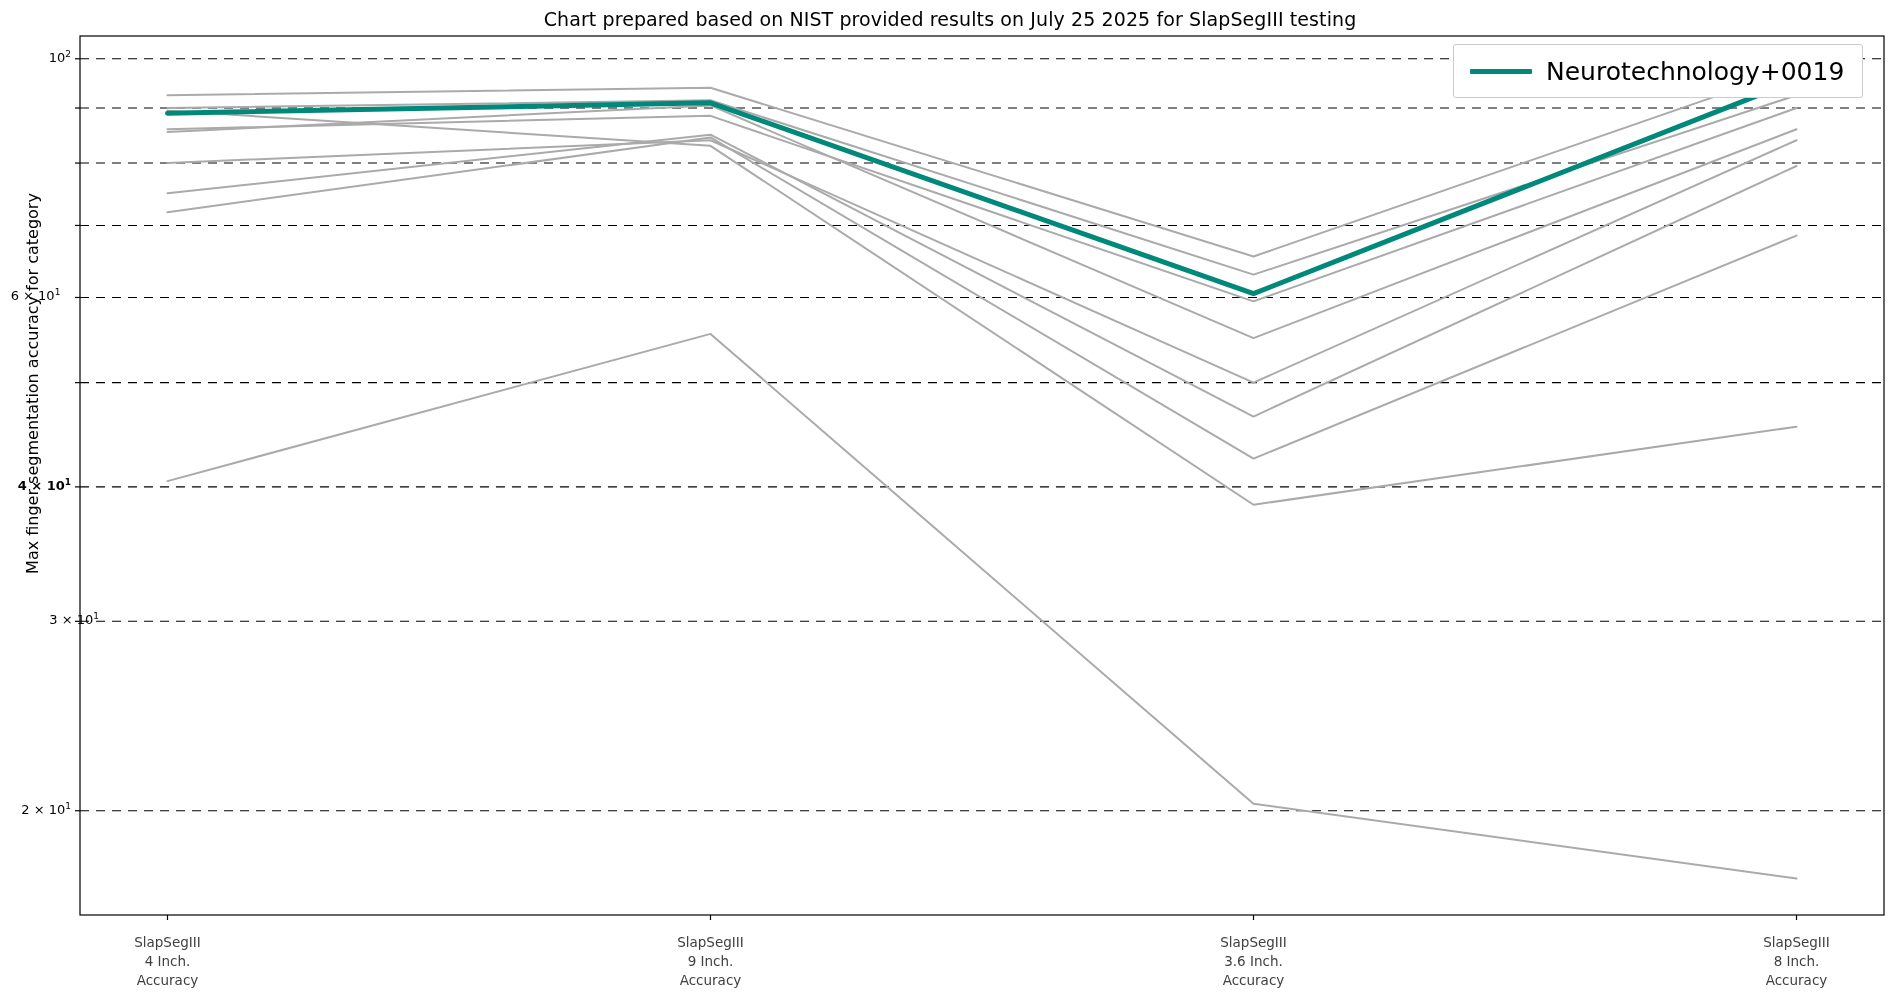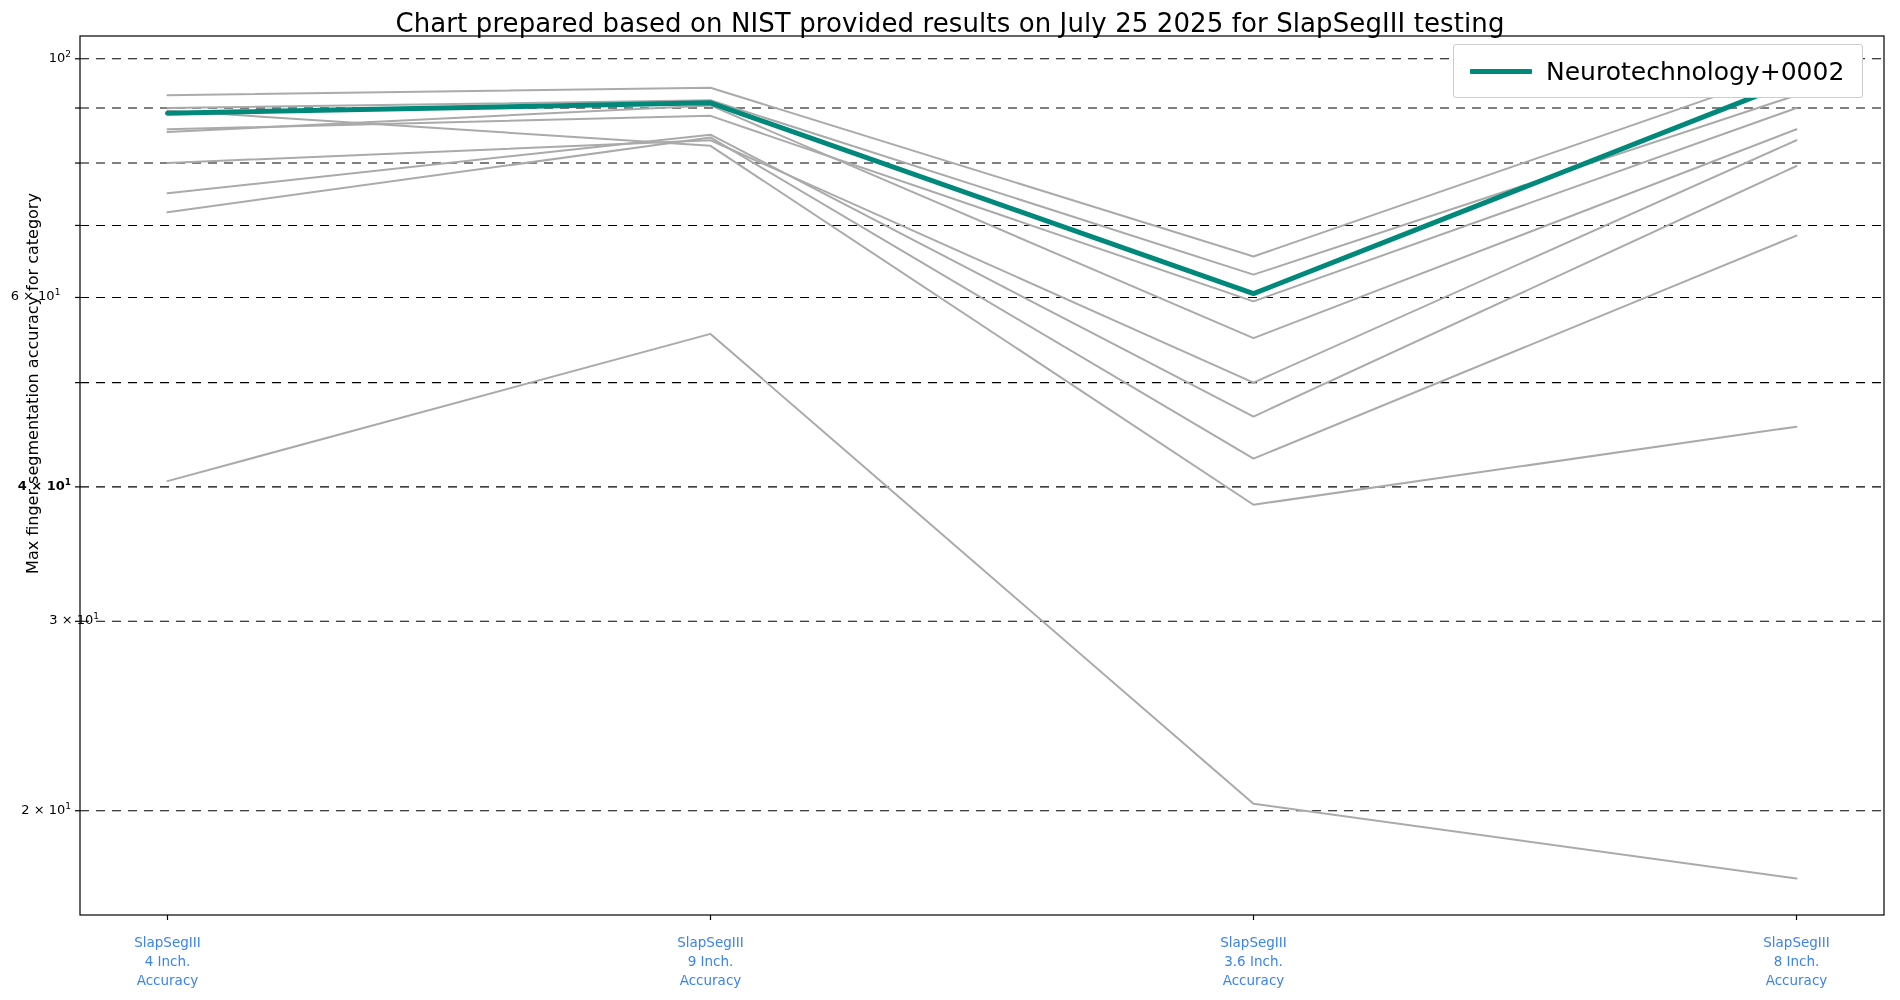--- a/index.html
+++ b/index.html
@@ -1,37 +1,37 @@
 <!DOCTYPE html>
 <html><head>
 <meta charset="utf-8">
 <style>
   html,body{margin:0;padding:0;background:#ffffff;}
   body{width:1900px;height:1000px;overflow:hidden;font-family:"DejaVu Sans",sans-serif;}
   #root{position:relative;width:1900px;height:1000px;background:#ffffff;}
   .title{
     position:absolute; left:0; top:8px; width:1900px; text-align:center;
-    font-size:26px; color:#000; font-family:"DejaVu Sans",sans-serif;
+    font-size:19px; color:#000; font-family:"DejaVu Sans",sans-serif;
     letter-spacing:0.1px;
   }
   .ylabel{
     position:absolute;
     left:-288px; top:374px; width:640px;
     transform:rotate(-90deg); transform-origin:center center;
     text-align:center; font-size:16px; color:#000;
     font-family:"DejaVu Sans",sans-serif;
   }
   .plot-svg{position:absolute; left:0; top:0;}
   .ytick{
     position:absolute; text-align:right; font-size:13px; color:#000;
     font-family:"DejaVu Sans",sans-serif; white-space:nowrap;
   }
   .ytick sup{font-size:9px; vertical-align:super;}
   .xtick{
-    position:absolute; text-align:center; font-size:13.5px; color:#3b82f6;
+    position:absolute; text-align:center; font-size:13.5px; color:#404040;
     font-family:"DejaVu Sans",sans-serif; line-height:1.42; white-space:nowrap;
   }
   .legend-box{
     position:absolute; background:#ffffff;
     border:1px solid #cccccc; border-radius:3px;
     display:flex; align-items:center; box-sizing:border-box;
   }
   .legend-swatch{width:62px;height:5px;border-radius:1px;margin:0 14px 0 16px;}
   .legend-label{font-size:25px;color:#000;font-family:"DejaVu Sans",sans-serif;padding-right:18px;}
 </style>
@@ -113,16 +113,16 @@
       </div>
       <div class="xtick" style="left: 1656.51px; width: 280px; top: 933px;">
         <div>SlapSegIII</div>
         <div>8 Inch.</div>
         <div>Accuracy</div>
       </div>
     </div>
 
   <div class="legend-box" id="legend" style="left: 1453px; top: 44px; height: 54px;">
       <div class="legend-swatch" style="background: rgb(0, 137, 123);"></div>
-      <div class="legend-label">Neurotechnology+0002</div>
+      <div class="legend-label">Neurotechnology+0019</div>
     </div>
 
 </div>
 
 </body></html>

